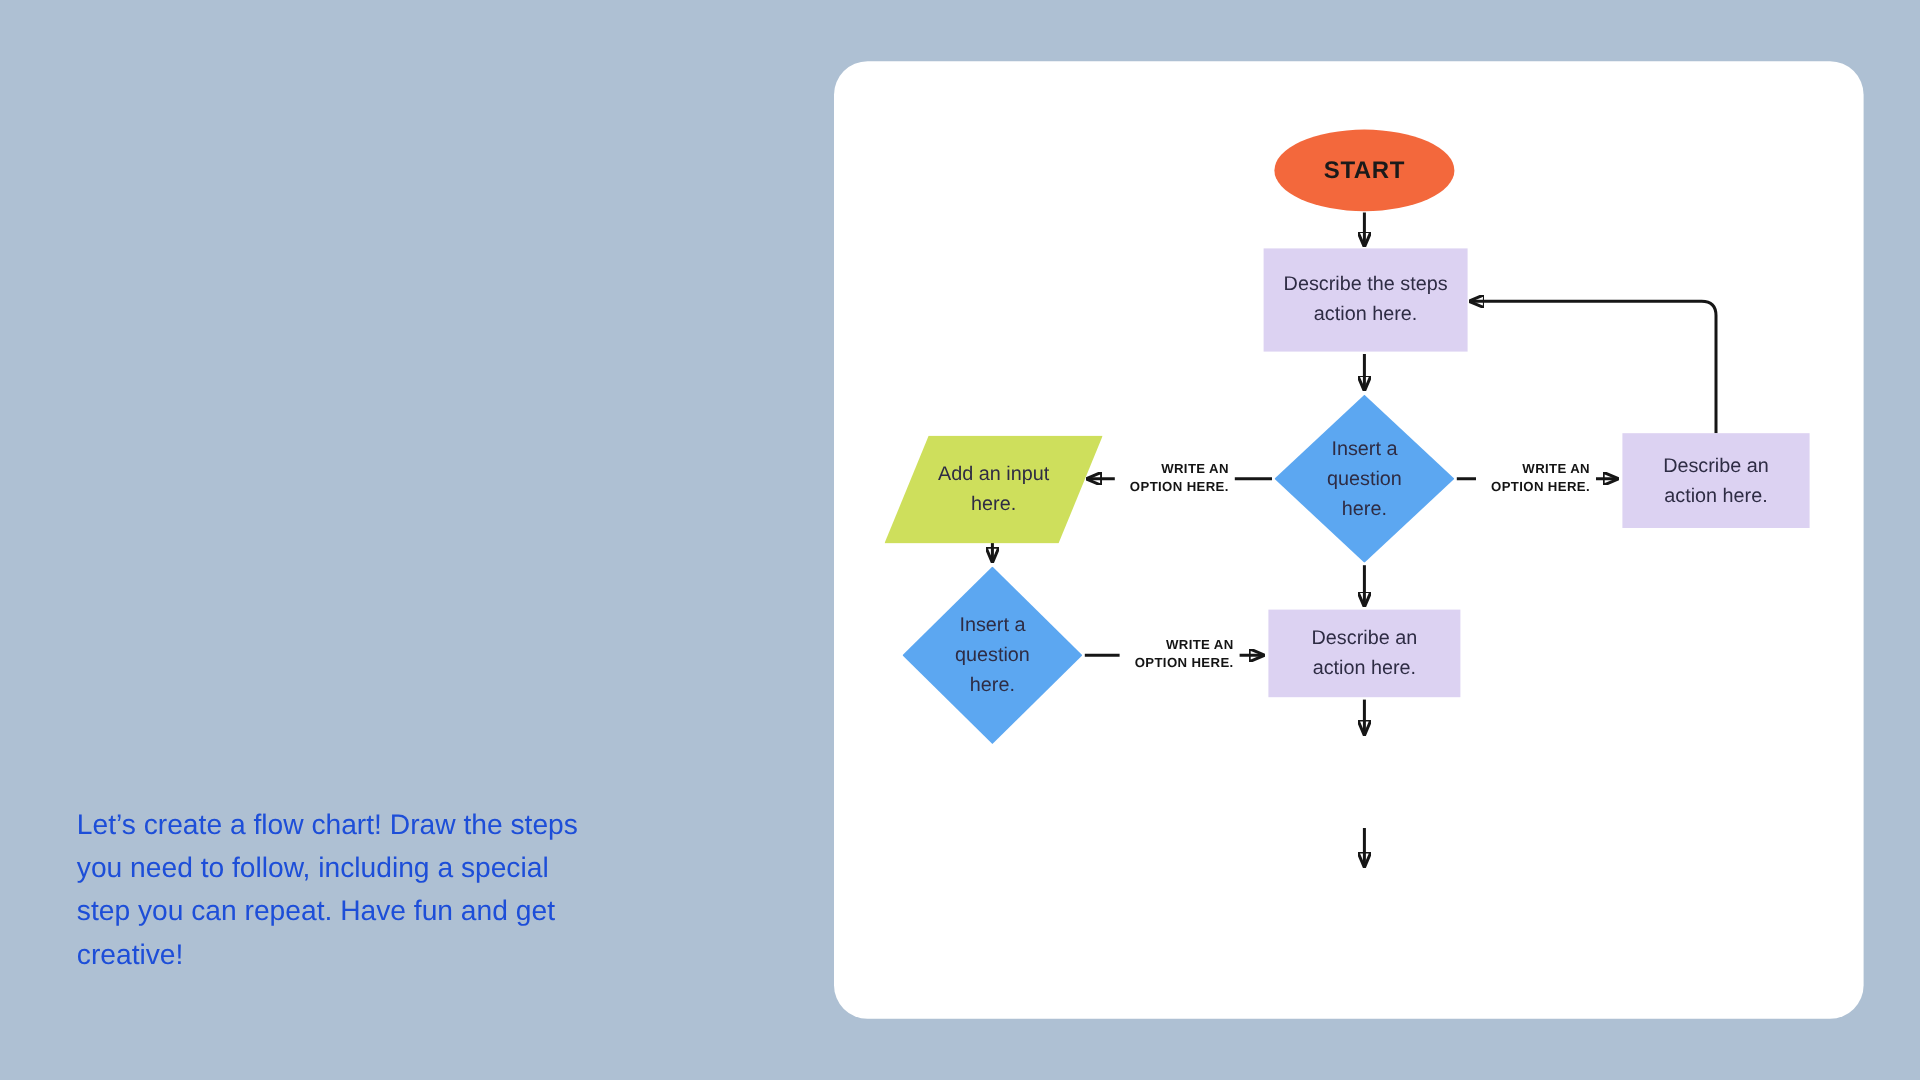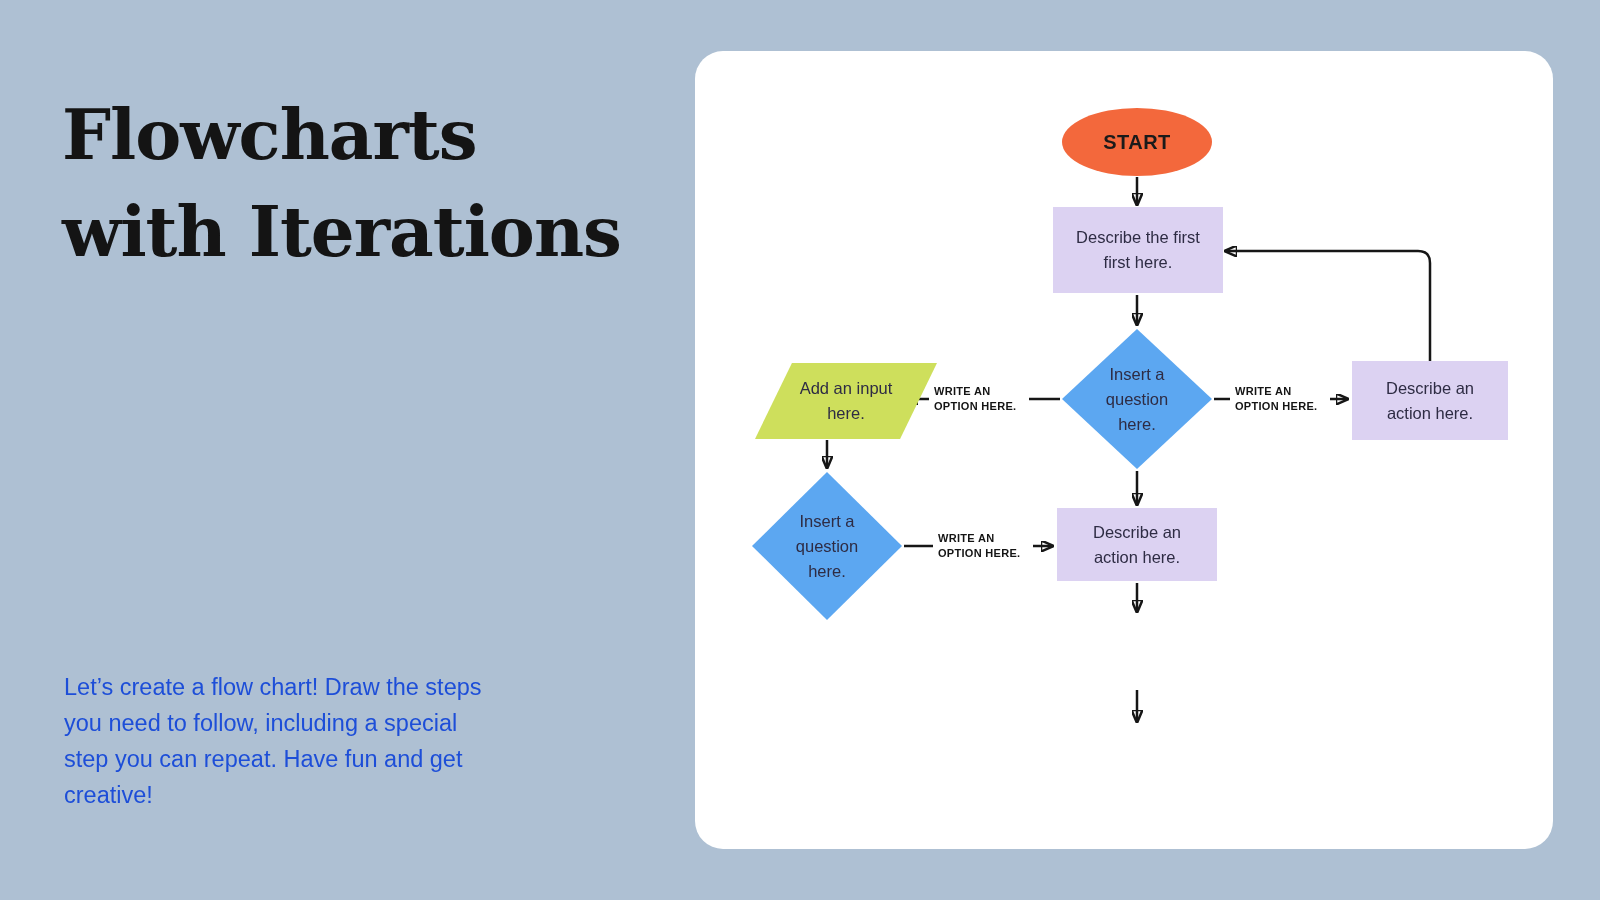--- a/index.html
+++ b/index.html
@@ -48,52 +48,48 @@
   .diamond { background:#5ca7f1; clip-path:polygon(50% 0, 100% 50%, 50% 100%, 0 50%); }
   .io { background:#cedf5c; }
   .io-1 { clip-path:polygon(20.3% 0, 100% 0, 79.7% 100%, 0 100%); }
   .io-2 { clip-path:polygon(18.5% 0, 100% 0, 81.5% 100%, 0 100%); }
 
   .n-start  { left:367px; top:57px;  width:150px; height:68px; }
   .n-first  { left:358px; top:156px; width:170px; height:86px; }
   .n-first .lbl { max-width:150px; }
   .n-qmain  { left:367px; top:278px; width:150px; height:140px; }
   .n-qmain .lbl, .n-qleft .lbl { max-width:96px; }
-  .n-input  { left:60px;  top:312px; width:182px; height:76px; }
+  .n-input  { left:42px;  top:312px; width:182px; height:90px; }
   .n-input .lbl { max-width:98px; }
   .n-qleft  { left:57px;  top:421px; width:150px; height:148px; }
   .n-actc   { left:362px; top:457px; width:160px; height:73px; }
   .n-actc .lbl, .n-actr .lbl { max-width:122px; }
   .n-actr   { left:657px; top:310px; width:156px; height:79px; }
   .n-output { left:345px; top:564px; width:195px; height:73px; }
   .n-output .lbl { max-width:104px; }
   .n-end    { left:367px; top:674px; width:150px; height:64px; }
 
   
   .edge-label {
     position:absolute; transform:translate(-50%,-50%);
     background:#ffffff; padding:2px 5px;
     font-size:11px; font-weight:700; line-height:15px;
-    letter-spacing:0.3px; color:#141414; text-align:left;
+    letter-spacing:0.3px; color:#141414; text-align:right;
     width:100px;
   }
   .el-left   { left:284px; top:348px; }
   .el-right  { left:585px; top:348px; }
   .el-bottom { left:288px; top:495px; }
 </style>
 </head>
 <body>
 
 <div class="page">
 
   <div class="left-panel">
-    <h1 class="title">
-      <span class="title-line">Flowcharts</span>
-      <span class="title-line">with Iterations</span>
-    </h1>
     <p class="description">Let’s create a flow chart! Draw the steps you need to follow, including a special step you can repeat. Have fun and get creative!</p>
   </div>
 
   <div class="card">
 
     <svg class="connectors" viewBox="0 0 858 798">
       <defs>
         <marker id="arrow" viewBox="0 0 13 11" refX="11" refY="5.5" markerWidth="13" markerHeight="11" markerUnits="userSpaceOnUse" orient="auto">
           <path d="M0,0 L13,5.5 L0,11 Z" fill="#161616" stroke="none"></path>
         </marker>
@@ -108,21 +104,21 @@
       <path d="M519,348 H652" marker-end="url(#arrow)"></path>
       <path d="M209,495 H357" marker-end="url(#arrow)"></path>
       <path d="M735,310 V212 Q735,200 723,200 H531" marker-end="url(#arrow)"></path>
     </svg>
 
     <div class="node terminal n-start">
       <span class="lbl">START</span>
     </div>
 
     <div class="node process n-first">
-      <span class="lbl">Describe the first first here.</span>
+      <span class="lbl">Describe the steps action here.</span>
     </div>
 
     <div class="node diamond n-qmain">
       <span class="lbl">Insert a question here.</span>
     </div>
 
     <div class="node io io-1 n-input">
       <span class="lbl">Add an input here.</span>
     </div>
 

